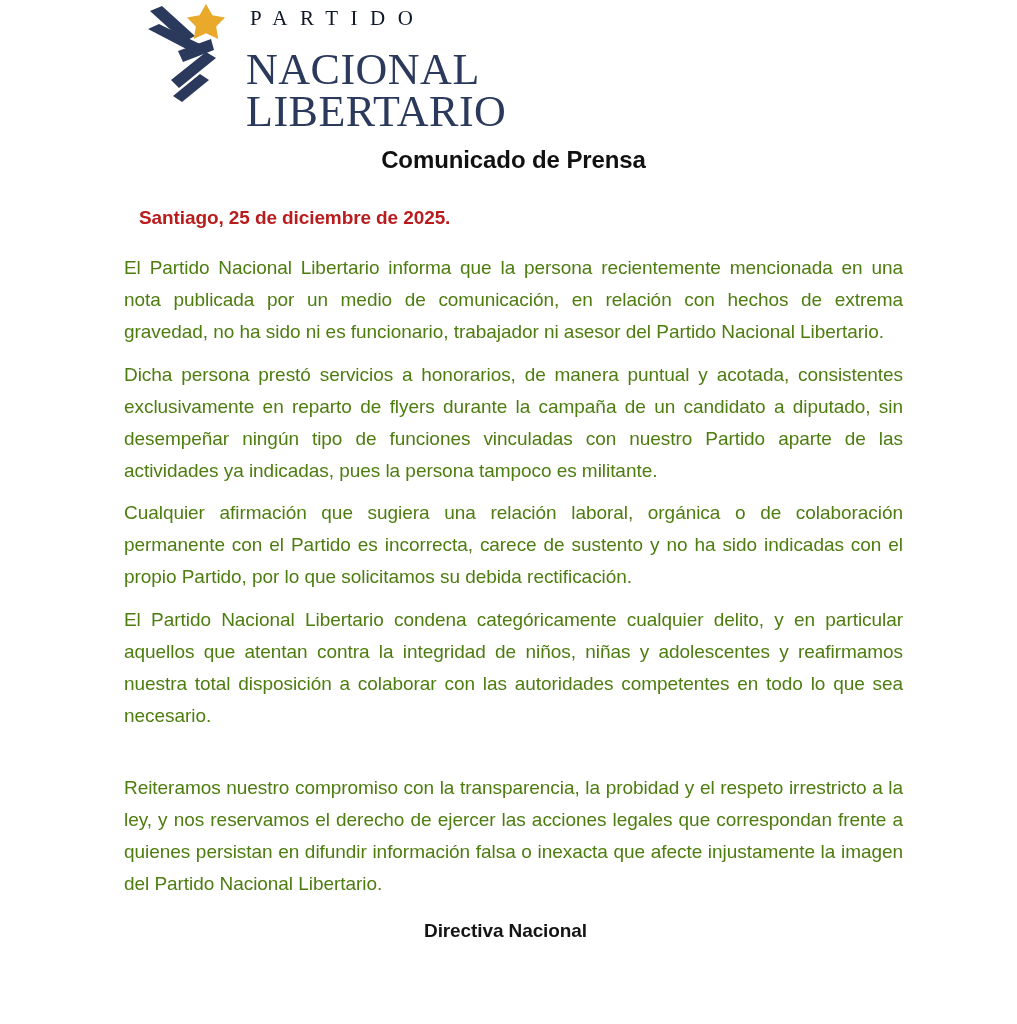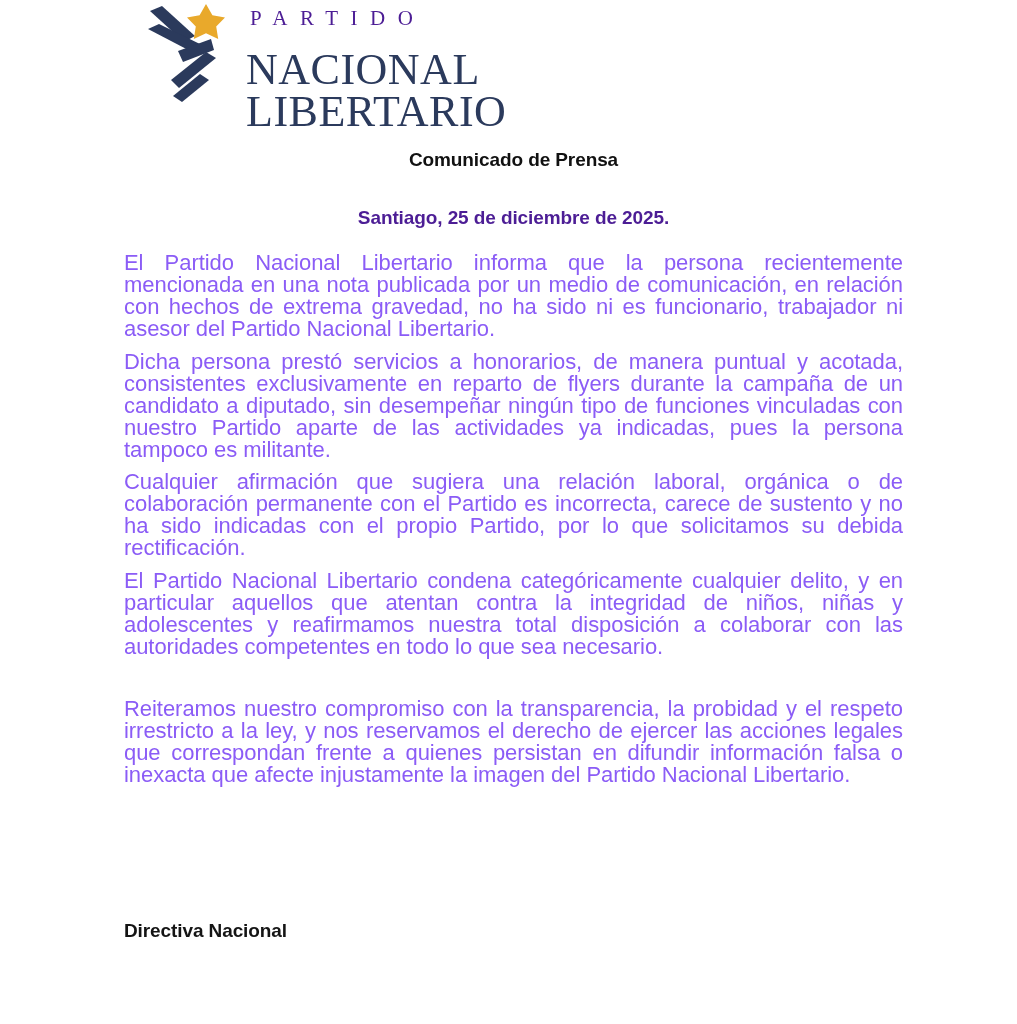--- a/index.html
+++ b/index.html
@@ -47,21 +47,21 @@
     flex-direction: column;
     justify-content: flex-start;
     padding-top: 2px;
   }
 
   .wm-partido {
     font-family: "Liberation Serif", serif;
     font-size: 21px;
     line-height: 24px;
     letter-spacing: 12.5px;
-    color: #4c1d95;
+    color: #0f172a;
     text-indent: 4px;
     white-space: nowrap;
   }
 
   .wm-nacional,
   .wm-libertario {
     font-family: "Liberation Serif", serif;
     font-size: 44px;
     line-height: 39px;
     letter-spacing: 0.5px;
@@ -74,56 +74,57 @@
   
   .doc-body {
     position: absolute;
     left: 124px;
     top: 148px;
     width: 779px;
   }
 
   .doc-title {
     text-align: center;
-    font-size: 19px;
+    font-size: 24px;
     font-weight: bold;
     line-height: 24px;
     color: #111111;
     letter-spacing: -0.1px;
     margin: 0 0 33px 0;
   }
 
   .doc-dateline {
     font-size: 19px;
     font-weight: bold;
     line-height: 26px;
-    color: #4c1d95;
+    color: #b91c1c;
     letter-spacing: -0.1px;
-    margin: 0 0 21px 0;
-    text-align: center;
+    margin: 0 0 21px 15px;
+    text-align: left;
   }
 
   .doc-para {
-    font-size: 22px;
-    line-height: 22px;
-    color: #8b5cf6;
+    font-size: 19px;
+    line-height: 32px;
+    color: #4d7c0f;
     text-align: justify;
     text-justify: inter-word;
     margin: 0 0 10.5px 0;
     letter-spacing: -0.05px;
     hyphens: none;
   }
   .doc-para:last-of-type { margin-bottom: 0; margin-top: 40px; }
 
   
   .signature {
     position: absolute;
-    left: 124px;
+    left: 116px;
     top: 918px;
     width: 779px;
+    text-align: center;
   }
 
   .sig-line {
     font-size: 19px;
     font-weight: bold;
     line-height: 26px;
     color: #141414;
     letter-spacing: -0.1px;
   }
   .sig-org {

